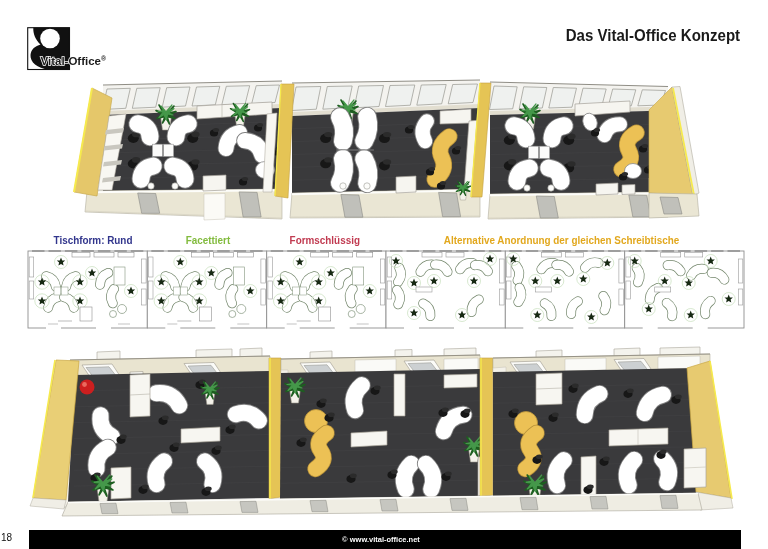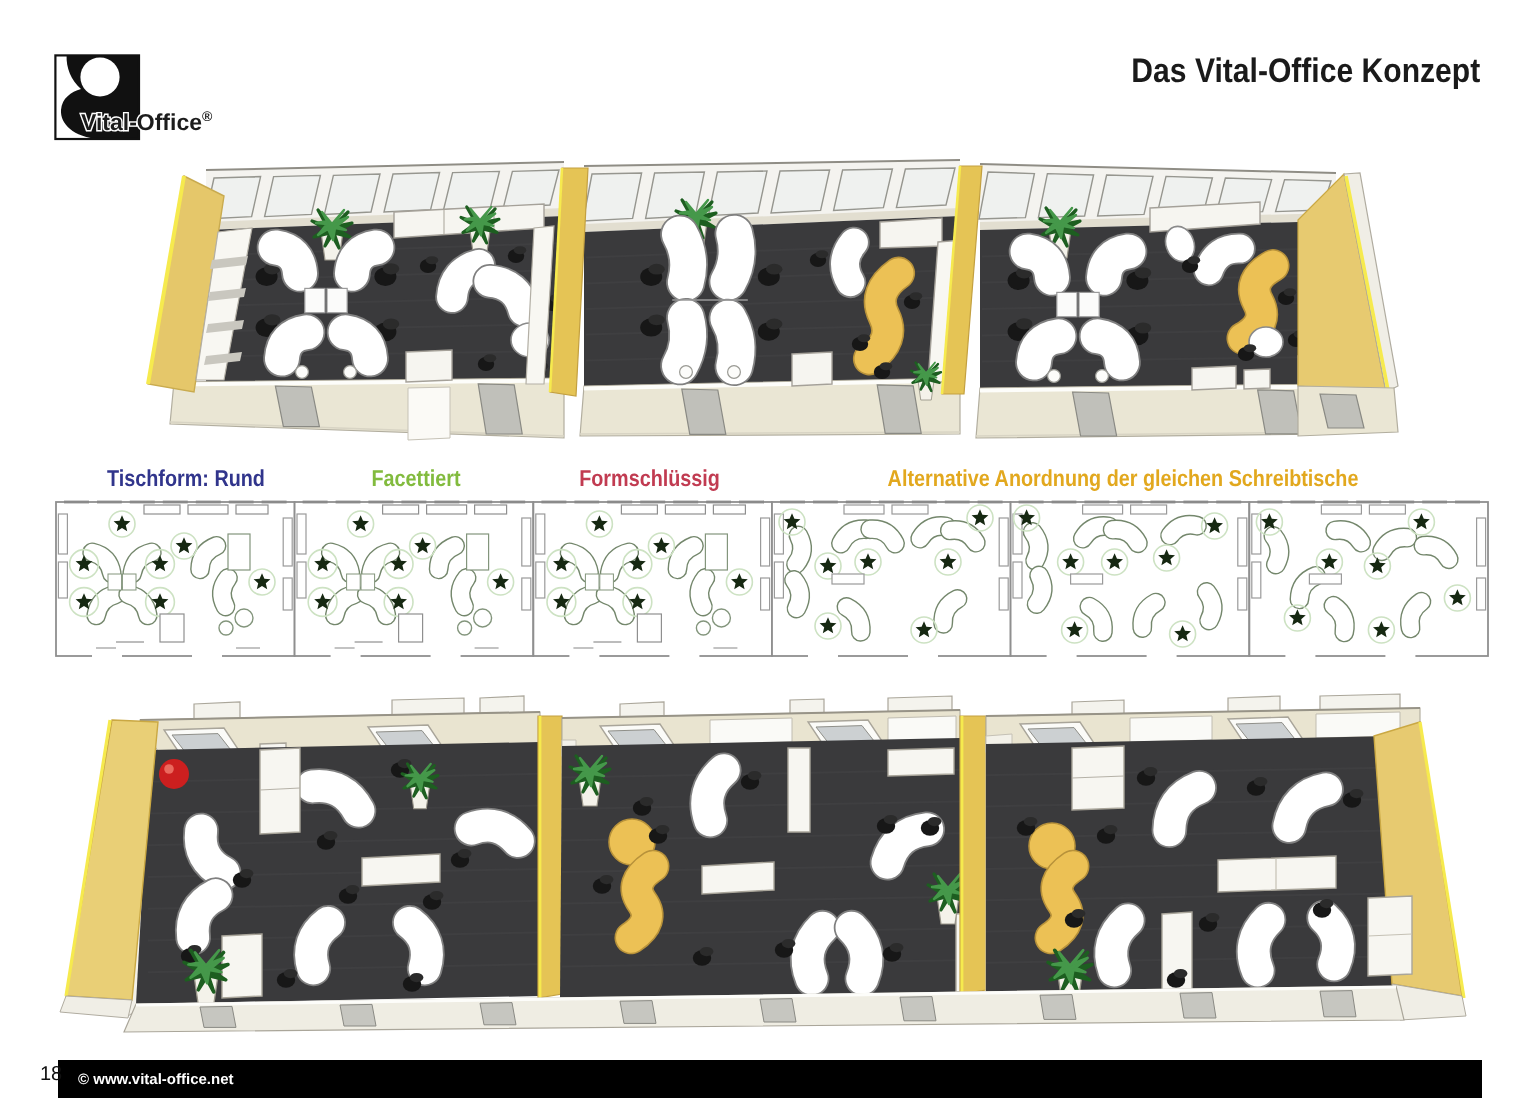--- a/index.html
+++ b/index.html
@@ -1377,17 +1377,17 @@
 
 <div class="abs" style="right:28px;top:26px;font-size:17px;font-weight:bold;color:#1a1a1a;transform:scaleX(0.885);transform-origin:100% 0;">Das Vital-Office Konzept</div>
 
 <div class="abs" style="left:43px;top:234px;width:100px;text-align:center;font-size:11.5px;font-weight:bold;color:#31358c;white-space:nowrap;transform:scaleX(0.86);">Tischform: Rund</div>
 <div class="abs" style="left:168px;top:234px;width:80px;text-align:center;font-size:11.5px;font-weight:bold;color:#82bb3e;white-space:nowrap;transform:scaleX(0.86);">Facettiert</div>
 <div class="abs" style="left:284px;top:234px;width:80px;text-align:center;font-size:11.5px;font-weight:bold;color:#c13b51;white-space:nowrap;transform:scaleX(0.86);">Formschlüssig</div>
 <div class="abs" style="left:399px;top:234px;width:325px;text-align:center;font-size:11.5px;font-weight:bold;color:#e2a81e;white-space:nowrap;transform:scaleX(0.86);">Alternative Anordnung der gleichen Schreibtische</div>
 
 <div class="abs" style="left:29px;top:530px;width:712px;height:19px;background:#000;"></div>
 
-<div class="abs" style="left:29px;top:530px;width:704px;height:16px;color:#fff;font-size:7.5px;font-weight:bold;text-align:left;line-height:19px;padding-left:10px;">© www.vital-office.net</div>
-
-<div class="abs" style="left:20px;top:532px;font-size:10px;font-weight:normal;color:#111;">18</div>
+<div class="abs" style="left:29px;top:530px;width:704px;height:16px;color:#fff;font-size:7.5px;font-weight:bold;text-align:center;line-height:19px;">© www.vital-office.net</div>
+
+<div class="abs" style="left:1px;top:532px;font-size:10px;font-weight:normal;color:#111;">18</div>
 
 <div class="abs" style="right:8px;top:532px;font-size:10px;font-weight:bold;color:#111;margin-top:30px;">19</div>
 
 </body></html>

